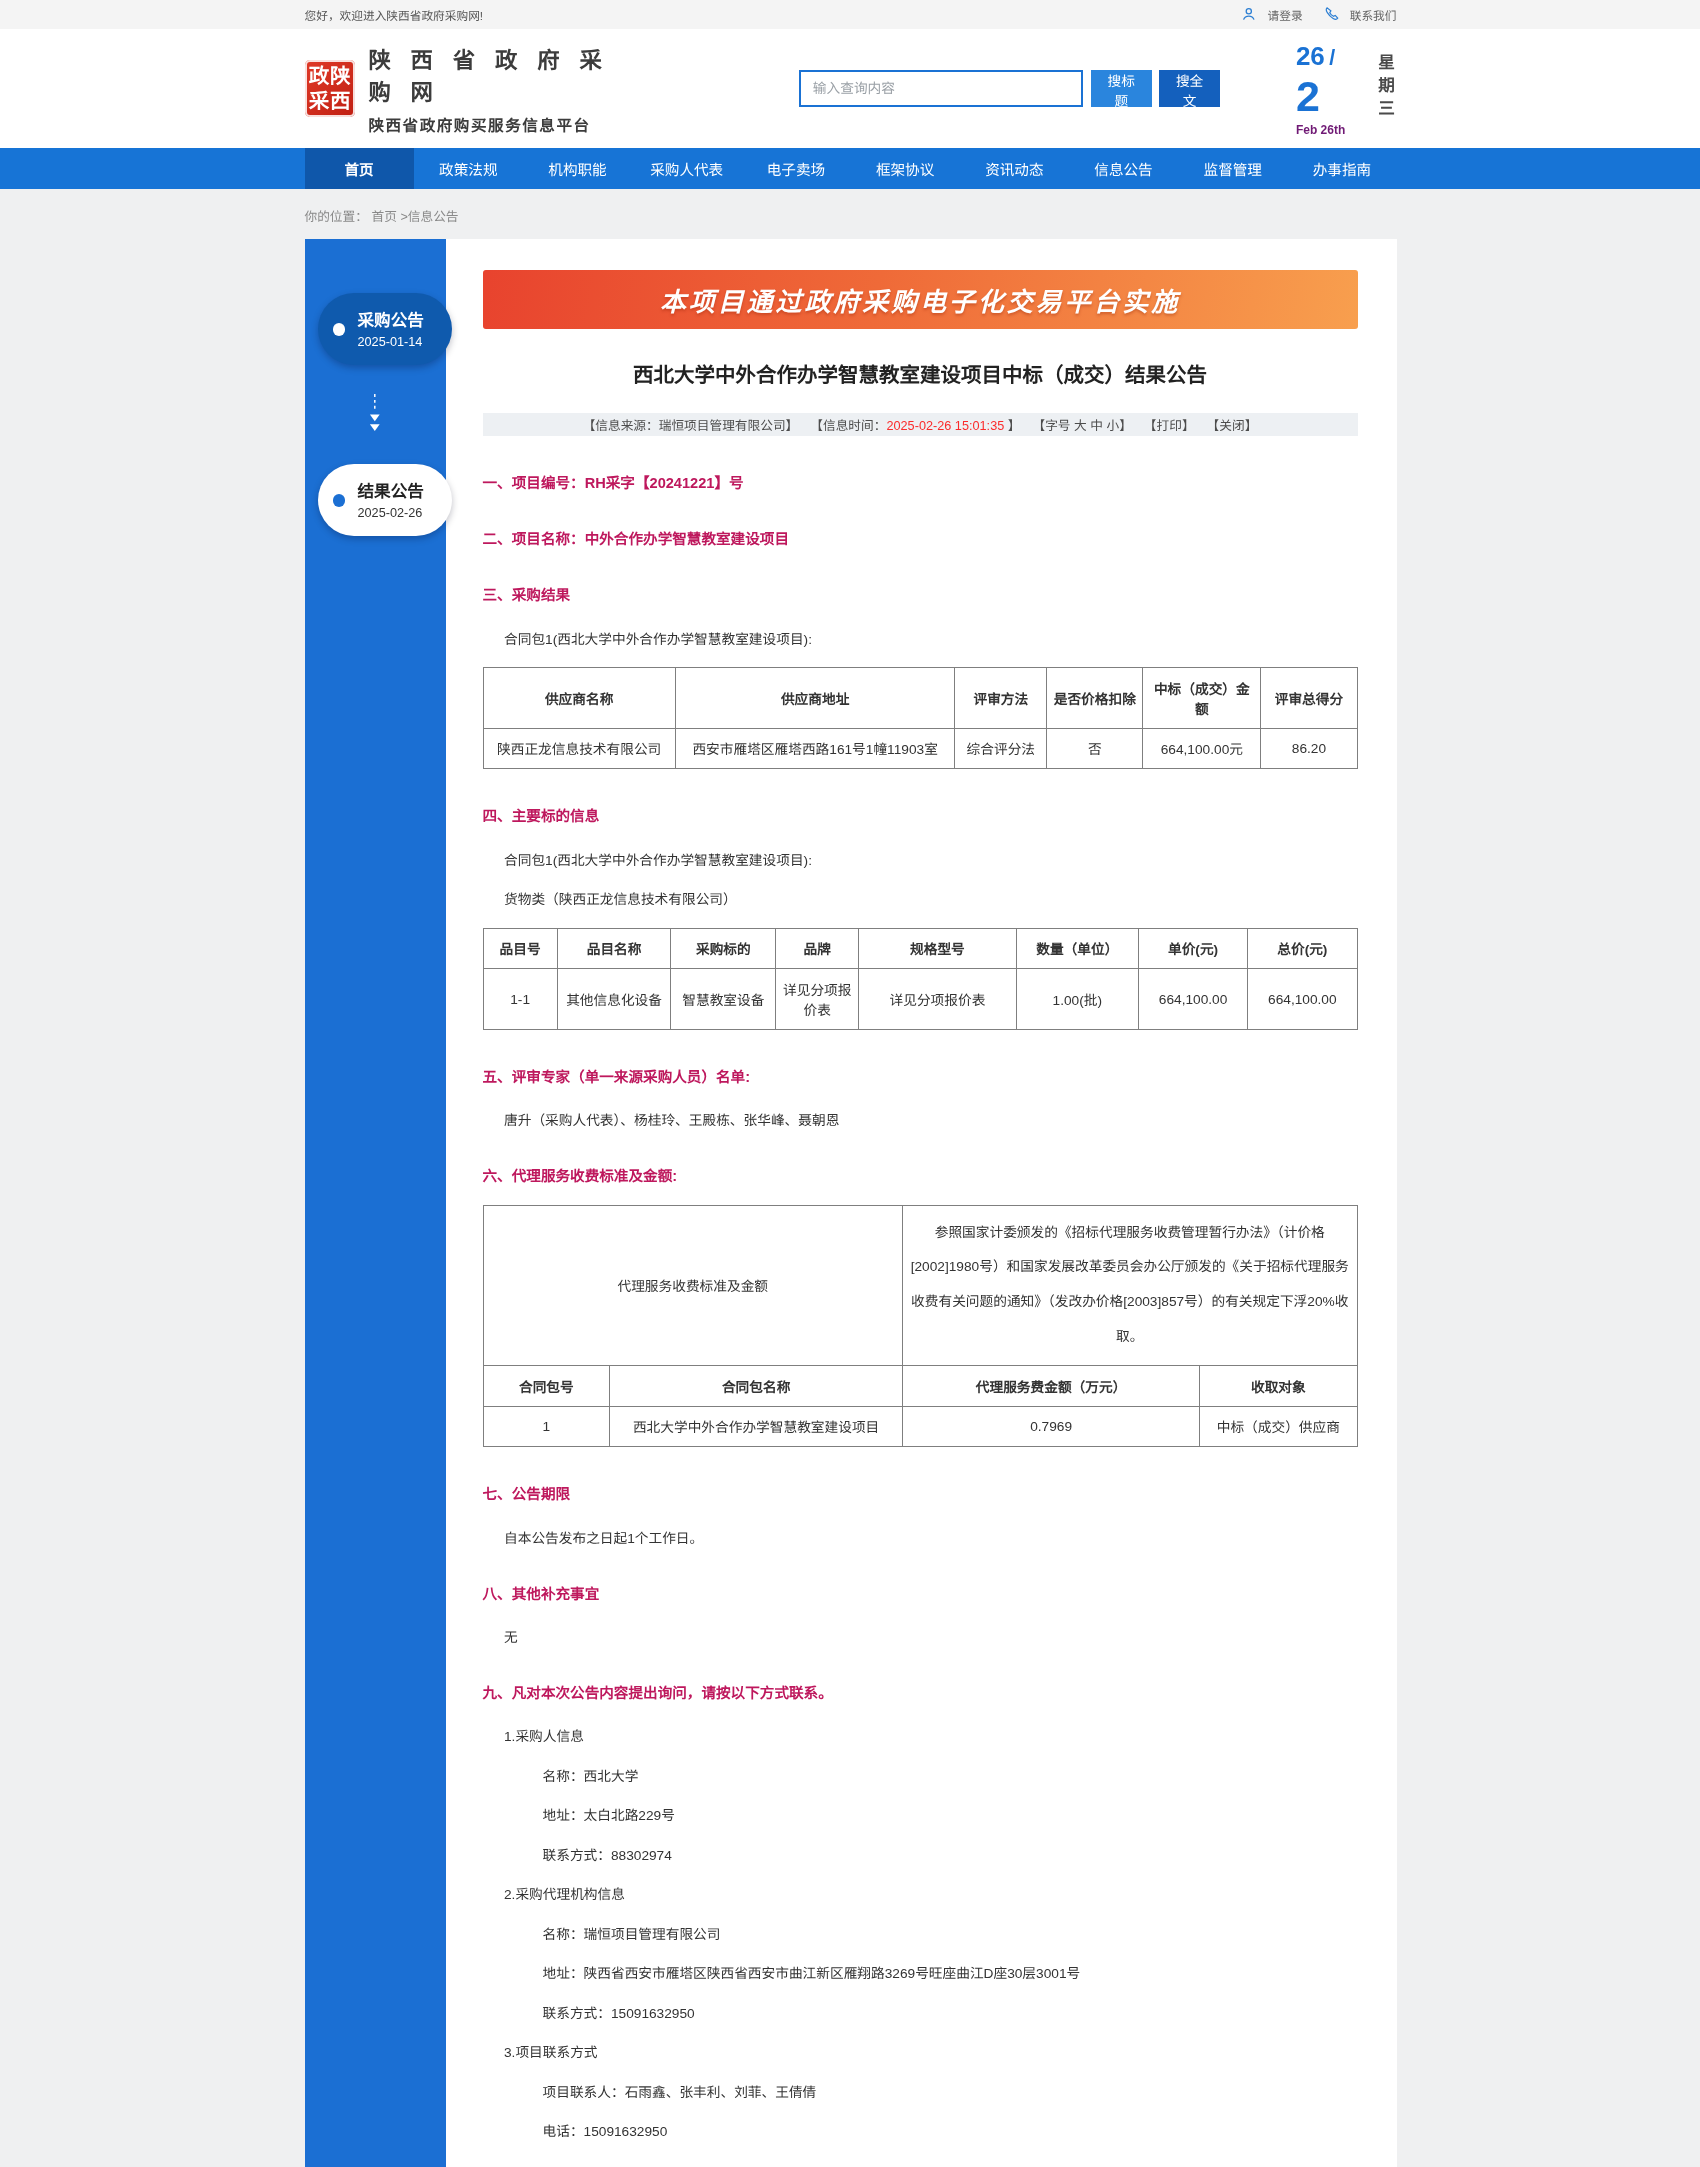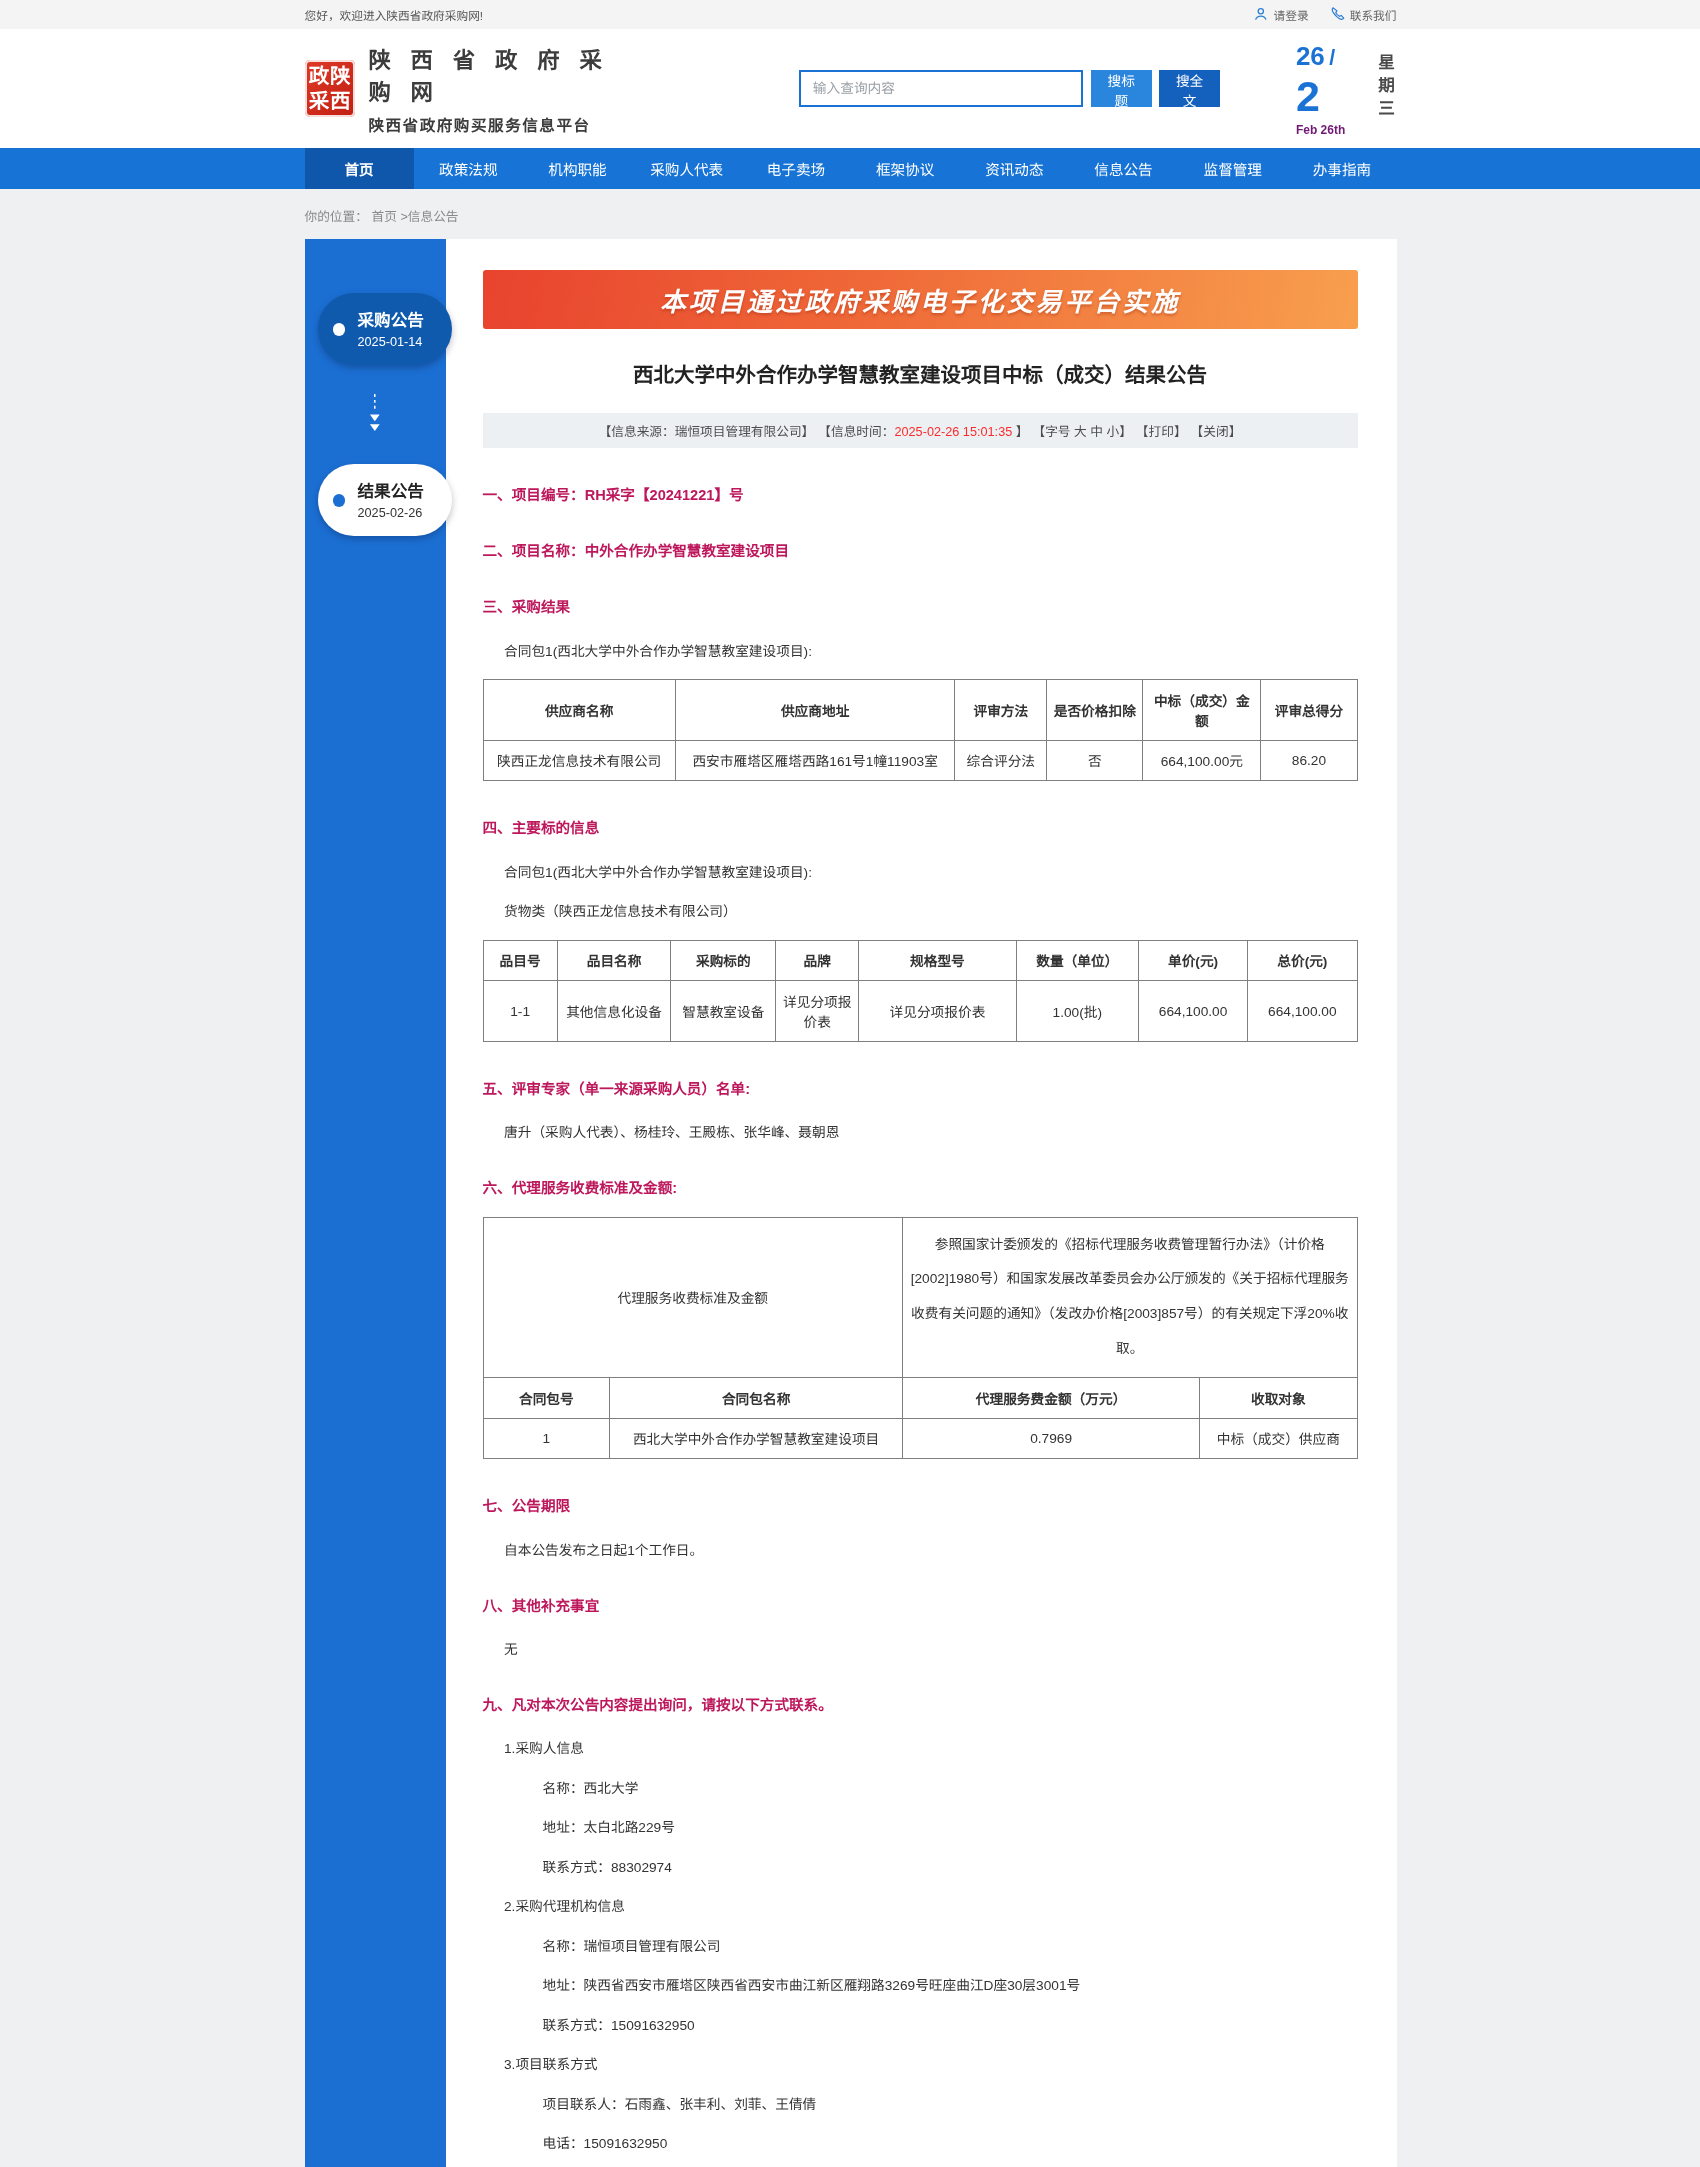--- a/index.html
+++ b/index.html
@@ -4,21 +4,21 @@
 <style>
   * { margin:0; padding:0; box-sizing:border-box; }
   html,body { width:1701px; }
   body { background:#eff0f1; font-family:"Liberation Sans","DejaVu Sans",sans-serif; color:#333; }
   .container { width:1092px; margin:0 auto; }
 
   
   .topbar { background:#f4f4f4; height:29px; font-size:11.7px; color:#555; }
   .topbar .container { display:flex; justify-content:space-between; align-items:center; height:29px; }
   .topbar-right { display:flex; align-items:center; gap:21.5px; color:#666; }
-  .topbar-right .tb-link { display:flex; align-items:flex-start; gap:5px; cursor:pointer; }
+  .topbar-right .tb-link { display:flex; align-items:flex-start; gap:11px; cursor:pointer; }
 
   
   .header { background:#fff; height:119px; }
   .header .container { display:flex; align-items:center; height:119px; }
   .logo-seal { width:57px; height:57px; background:linear-gradient(135deg,#e03a28,#c01f12); border-radius:4.9px;
                display:grid; grid-template-columns:1fr 1fr; place-items:center; padding:3.9px; box-shadow:inset 0 0 0 2px rgba(255,255,255,.85); }
   .logo-seal span { color:#fff; font-weight:bold; font-size:20.5px; line-height:1; }
   .site-names { margin-left:13.7px; }
   .site-title { font-size:22.4px; font-weight:bold; color:#3c3c3c; letter-spacing:6.8px; }
   .site-sub { font-size:15.6px; font-weight:bold; color:#3c3c3c; letter-spacing:1.5px; margin-top:6.8px; }
@@ -59,22 +59,22 @@
   .sb-date { font-size:12.7px; margin-top:2.9px; }
   .current .sb-date { color:#333; }
   .sb-arrow { display:flex; justify-content:center; margin:29px 0; }
 
   
   .article { flex:1; background:#fff; padding:31px 39px 59px 37px; }
   .banner { height:59px; border-radius:2.9px; background:linear-gradient(100deg,#e8432e 0%,#ef6a38 45%,#f89f4e 100%);
             display:flex; align-items:center; justify-content:center; }
   .banner span { color:#fff; font-size:26px; font-weight:bold; font-style:italic; letter-spacing:2.9px; text-shadow:0 2px 2.9px rgba(140,30,0,.35); }
   .art-title { text-align:center; font-size:20.5px; font-weight:bold; color:#222; margin-top:29px; }
-  .meta-bar { margin-top:25px; background:#edf0f3; height:35px; display:flex; align-items:center; justify-content:center;
-              font-size:12.7px; color:#4c4c4c; gap:4px; }
+  .meta-bar { margin-top:25px; background:#edf0f3; height:23px; display:flex; align-items:center; justify-content:center;
+              font-size:12.7px; color:#4c4c4c; gap:12px; }
   .meta-bar .red { color:#fb2b2b; }
   .meta-bar .clickable { cursor:pointer; }
 
   .sec-h { font-size:14.6px; font-weight:bold; color:#be185d; margin-top:35px; }
   .sec-p { font-size:13.7px; color:#333; margin-top:23.4px; margin-left:21.5px; }
   .sec-p2 { font-size:13.7px; color:#333; margin-top:19.5px; margin-left:21.5px; }
 
   table.grid { width:100%; border-collapse:collapse; margin-top:19.5px; table-layout:fixed; }
   table.grid th, table.grid td { border:1px solid #7f7f7f; font-size:13.7px; color:#333; text-align:center; padding:9.8px 5.9px; }
   table.grid th { font-weight:bold; }

